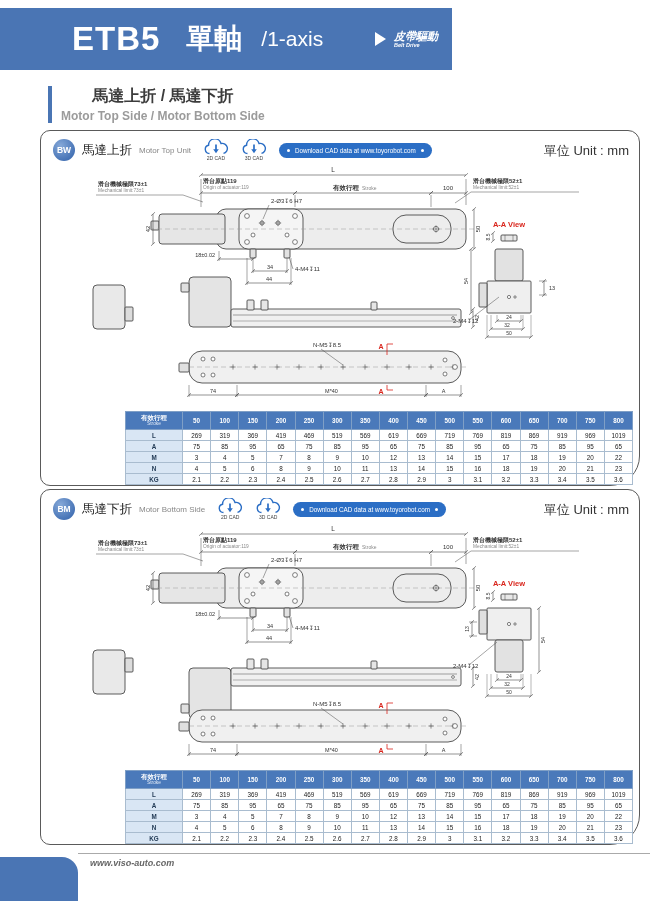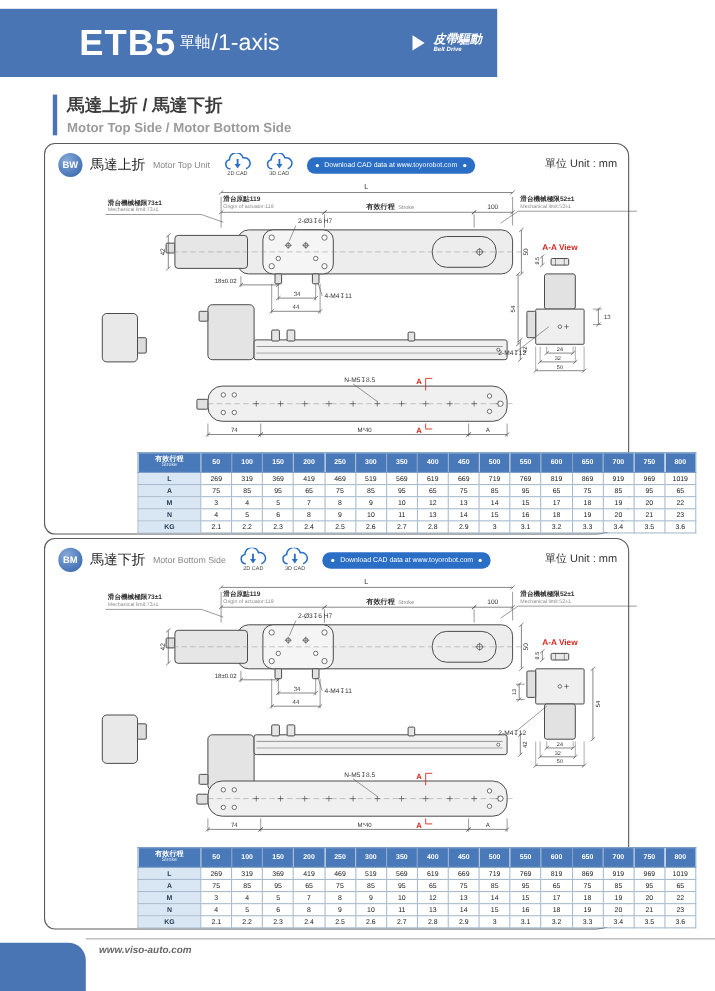--- a/index.html
+++ b/index.html
@@ -3,50 +3,50 @@
 <meta charset="utf-8">
 <style>
   html,body{margin:0;padding:0;background:#fff;}
   body{font-family:"Liberation Sans","DejaVu Sans",sans-serif;}
   #page{position:relative;width:650px;height:901px;background:#fff;overflow:hidden;}
 
   
   .band{position:absolute;left:0;top:8px;width:452px;height:62px;background:#4a75b4;
         display:flex;align-items:center;color:#fff;padding-left:72px;box-sizing:border-box;}
   .band .model{font-size:33px;font-weight:bold;letter-spacing:1px;}
-  .band .axzh{font-size:14px;font-weight:normal;margin-left:3px;}
-  .band .axen{font-size:21px;margin-left:1px;}
+  .band .axzh{font-size:28px;font-weight:bold;margin-left:26px;}
+  .band .axen{font-size:21px;margin-left:19px;}
   .badge{margin-left:auto;margin-right:14px;display:flex;align-items:center;gap:8px;font-style:italic;}
   .tri{width:0;height:0;border-top:7px solid transparent;border-bottom:7px solid transparent;border-left:11px solid #fff;}
   .badge .bcol{display:flex;flex-direction:column;}
   .badge .bzh{font-size:11px;font-weight:bold;line-height:1.15;}
   .badge .ben{font-size:5.5px;font-weight:bold;}
 
   
   .sechead{position:absolute;left:48px;top:86px;border-left:4px solid #4a75b4;padding-left:9px;}
-  .sechead .zh{font-size:16px;font-weight:bold;color:#3c3c3c;}
+  .sechead .zh{font-size:16px;font-weight:bold;color:#3c3c3c;text-align:center;}
   .sechead .en{font-size:12px;font-weight:bold;color:#9b9b9b;margin-top:2px;}
 
   
-  .card{position:absolute;left:40px;width:532px;height:356px;border:1.3px solid #5a5a5a;
+  .card{position:absolute;left:40px;width:600px;height:356px;border:1.3px solid #5a5a5a;
         border-radius:10px 12px 30px 10px;background:#fff;box-sizing:border-box;}
   #card-bw{top:130px;} #card-bm{top:489px;}
   .chead{position:absolute;left:12px;right:10px;top:6px;height:26px;display:flex;align-items:center;gap:7px;}
   .ccirc{width:22px;height:22px;border-radius:50%;flex:0 0 auto;
          background:radial-gradient(circle at 35% 30%,#85a8d8,#2e5fa9);
          color:#fff;font-size:8.5px;font-weight:bold;display:flex;align-items:center;justify-content:center;}
   .ctzh{font-size:12.5px;font-weight:normal;color:#222;white-space:nowrap;}
   .cten{font-size:8px;color:#888;white-space:nowrap;}
   .cad{display:flex;flex-direction:column;align-items:center;margin-left:5px;cursor:pointer;}
   .cad svg{display:block;}
   .cadlab{font-size:5px;color:#444;margin-top:-1px;}
   .pill{background:#2b6ec5;color:#fff;font-size:6.3px;border-radius:9px;padding:4px 8px;margin-left:5px;
         display:flex;align-items:center;gap:5px;cursor:pointer;white-space:nowrap;}
   .pill::before,.pill::after{content:"";width:3px;height:3px;background:#fff;border-radius:50%;display:inline-block;}
-  .unit{margin-left:auto;font-size:10px;color:#333;align-self:flex-start;margin-top:5px;white-space:nowrap;}
+  .unit{margin-left:auto;font-size:13px;color:#333;align-self:flex-start;margin-top:5px;white-space:nowrap;}
 
   .diag{position:absolute;left:0;top:28px;}
   svg text{font-family:"Liberation Sans","DejaVu Sans",sans-serif;}
 
   
   table.stable{position:absolute;left:84px;top:280px;border-collapse:collapse;table-layout:fixed;width:508px;}
   .stable th,.stable td{border:0.6px solid #a9bccf;text-align:center;padding:0;overflow:hidden;}
   .stable thead th{background:#4a79ba;color:#fff;font-size:6.3px;height:17px;border-color:#7f9fc6;font-weight:bold;}
   .stable thead th.first{width:56px;font-size:6.5px;line-height:1.1;}
   .stable thead th .sub{font-size:4.8px;font-weight:normal;color:#dfe8f5;display:block;}

